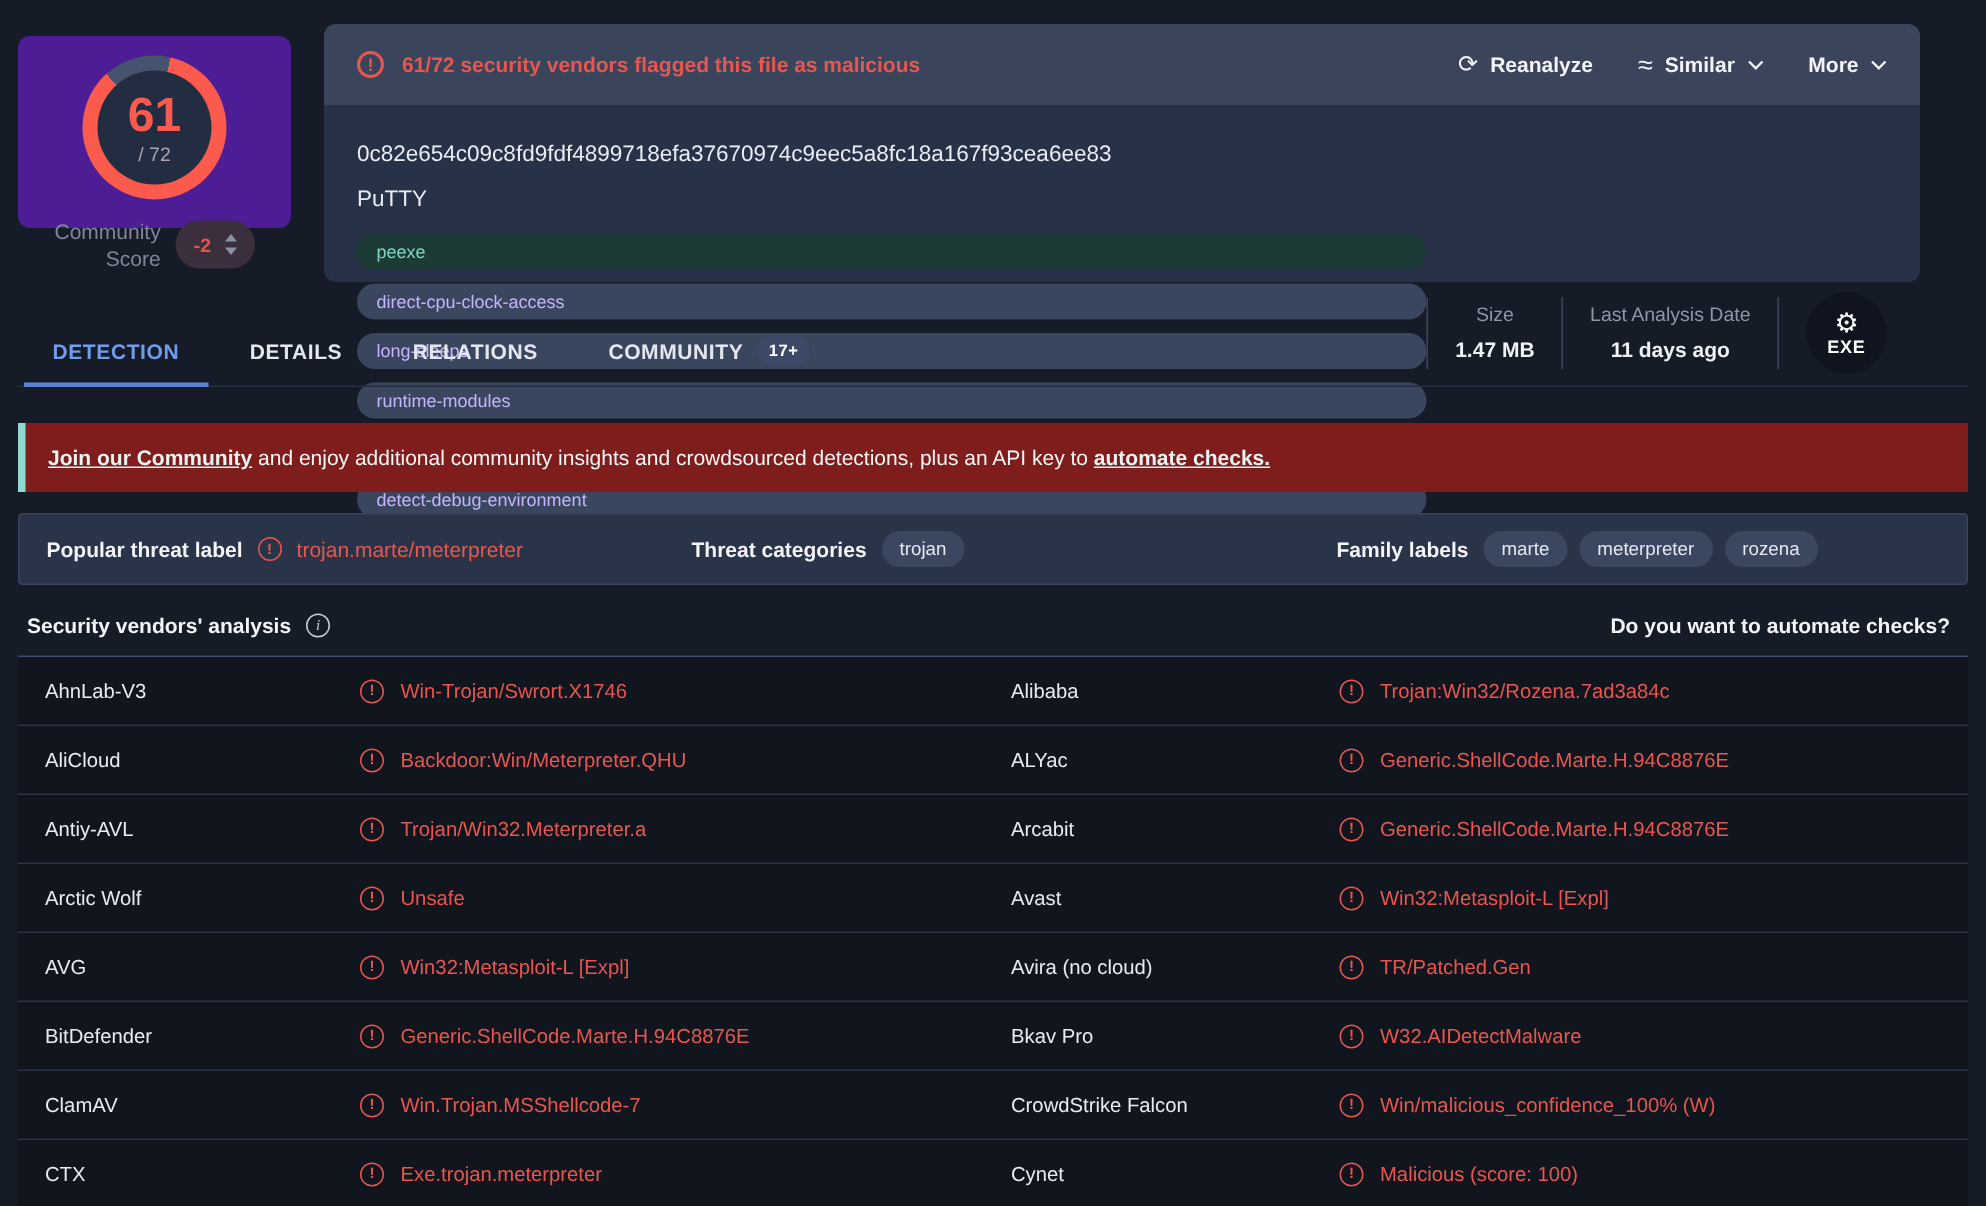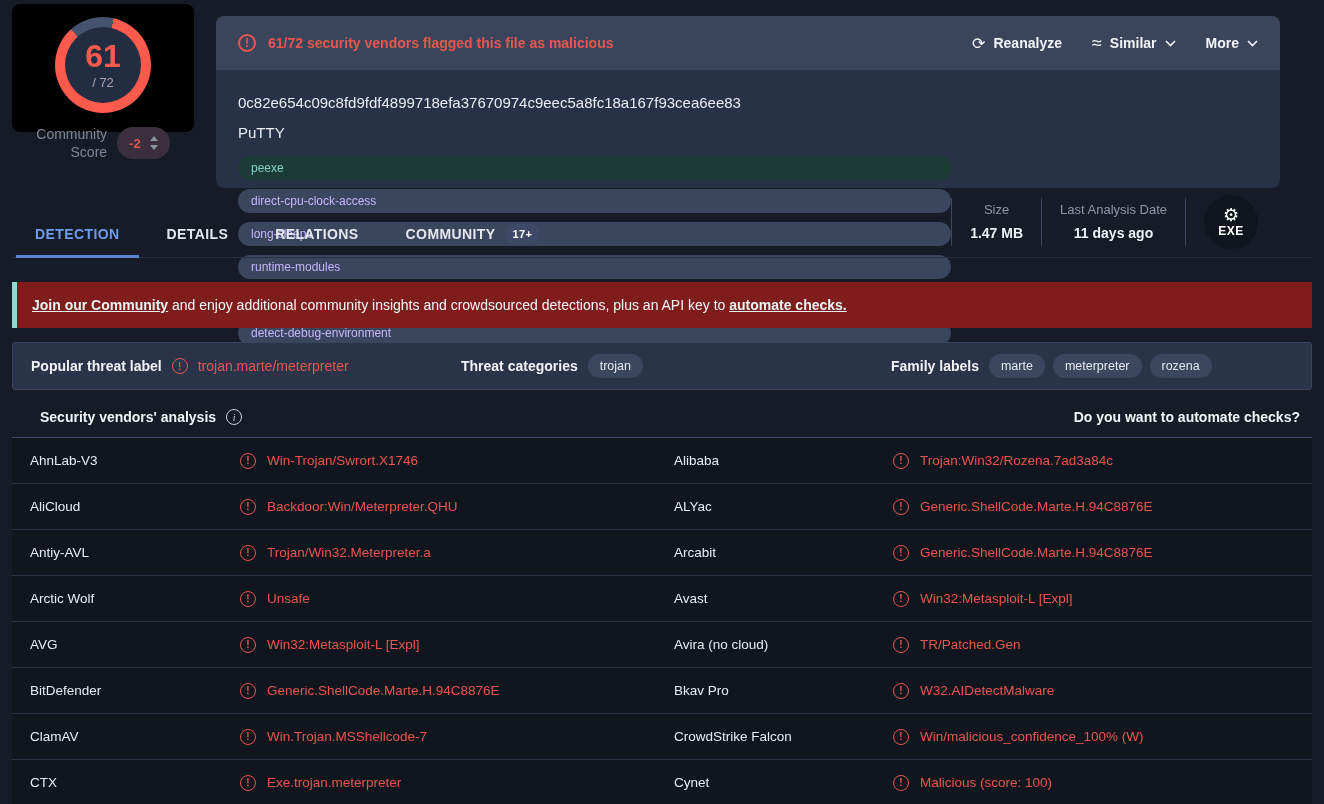--- a/index.html
+++ b/index.html
@@ -2,22 +2,22 @@
 <html><head>
 <meta charset="utf-8">
 <style>
   * { margin:0; padding:0; box-sizing:border-box; }
   html,body { background:#0e1119; }
   .page {
     position:relative; width:1324px; height:804px; overflow:hidden;
     background:#161b28; font-family:"Liberation Sans", sans-serif;
   }
   
-  .score-card { position:absolute; left:12px; top:4px; width:182px; height:128px;
-    background:#000000; border-radius:8px; }
+  .score-card { position:absolute; left:12px; top:24px; width:182px; height:128px;
+    background:#4c1d95; border-radius:8px; }
   .gauge { width:96px; height:96px; border-radius:50%; margin:13px auto 0;
     background:conic-gradient(from -42deg, #46536e 0deg 55deg, #fb5a4d 55deg 360deg);
     position:relative; display:flex; align-items:center; justify-content:center; }
   .gauge::before { content:""; position:absolute; inset:10px; background:#232d41; border-radius:50%; }
   .gauge-inner { position:relative; text-align:center; }
   .gauge-score { color:#fb5a4d; font-size:32px; font-weight:bold; line-height:1; }
   .gauge-total { color:#a9a3ad; font-size:13px; margin-top:3px; }
   .community { display:flex; align-items:center; justify-content:center; gap:10px; margin-top:12px; }
   .community-label { color:#7e8799; font-size:14px; text-align:right; line-height:1.3; }
   .community-pill { background:#3b2f3e; border-radius:16px; height:32px; display:flex;
@@ -84,21 +84,21 @@
   .threat-group { position:absolute; top:0; height:100%; display:flex; align-items:center; gap:10px; }
   .threat-label { color:#f2f4f8; font-size:14px; font-weight:bold; white-space:nowrap; }
   .warn-ic-sm { flex:none; width:16px; height:16px; border:1.5px solid #e8564f; border-radius:50%;
     display:flex; align-items:center; justify-content:center; color:#e8564f; font-size:10px;
     font-weight:bold; }
   .warn-ic-sm::after { content:"!"; }
   .threat-value { color:#e8564f; font-size:14px; white-space:nowrap; }
   .pill { background:#3b475f; color:#e3e8f1; font-size:12.5px; padding:5px 12px; border-radius:13px;
     cursor:pointer; white-space:nowrap; }
   
-  .analysis-head { position:absolute; top:398px; left:22px; right:12px; height:38px;
+  .analysis-head { position:absolute; top:398px; left:0; right:12px; height:38px;
     display:flex; align-items:center; }
   .analysis-title { color:#f2f4f8; font-size:14px; font-weight:bold; margin-left:18px; }
   .info-ic { width:16px; height:16px; border:1px solid #c9cfda; border-radius:50%; margin-left:10px;
     display:flex; align-items:center; justify-content:center; color:#c9cfda; font-size:10px;
     font-style:italic; font-family:"Liberation Serif", serif; cursor:pointer; }
   .info-ic::after { content:"i"; }
   .automate-q { margin-left:auto; margin-right:12px; color:#f2f4f8; font-size:14px; font-weight:bold; }
   
   .vtable { position:absolute; top:437px; left:12px; right:12px; border-top:1px solid #3f4c6b;
     background:#11151e; }

